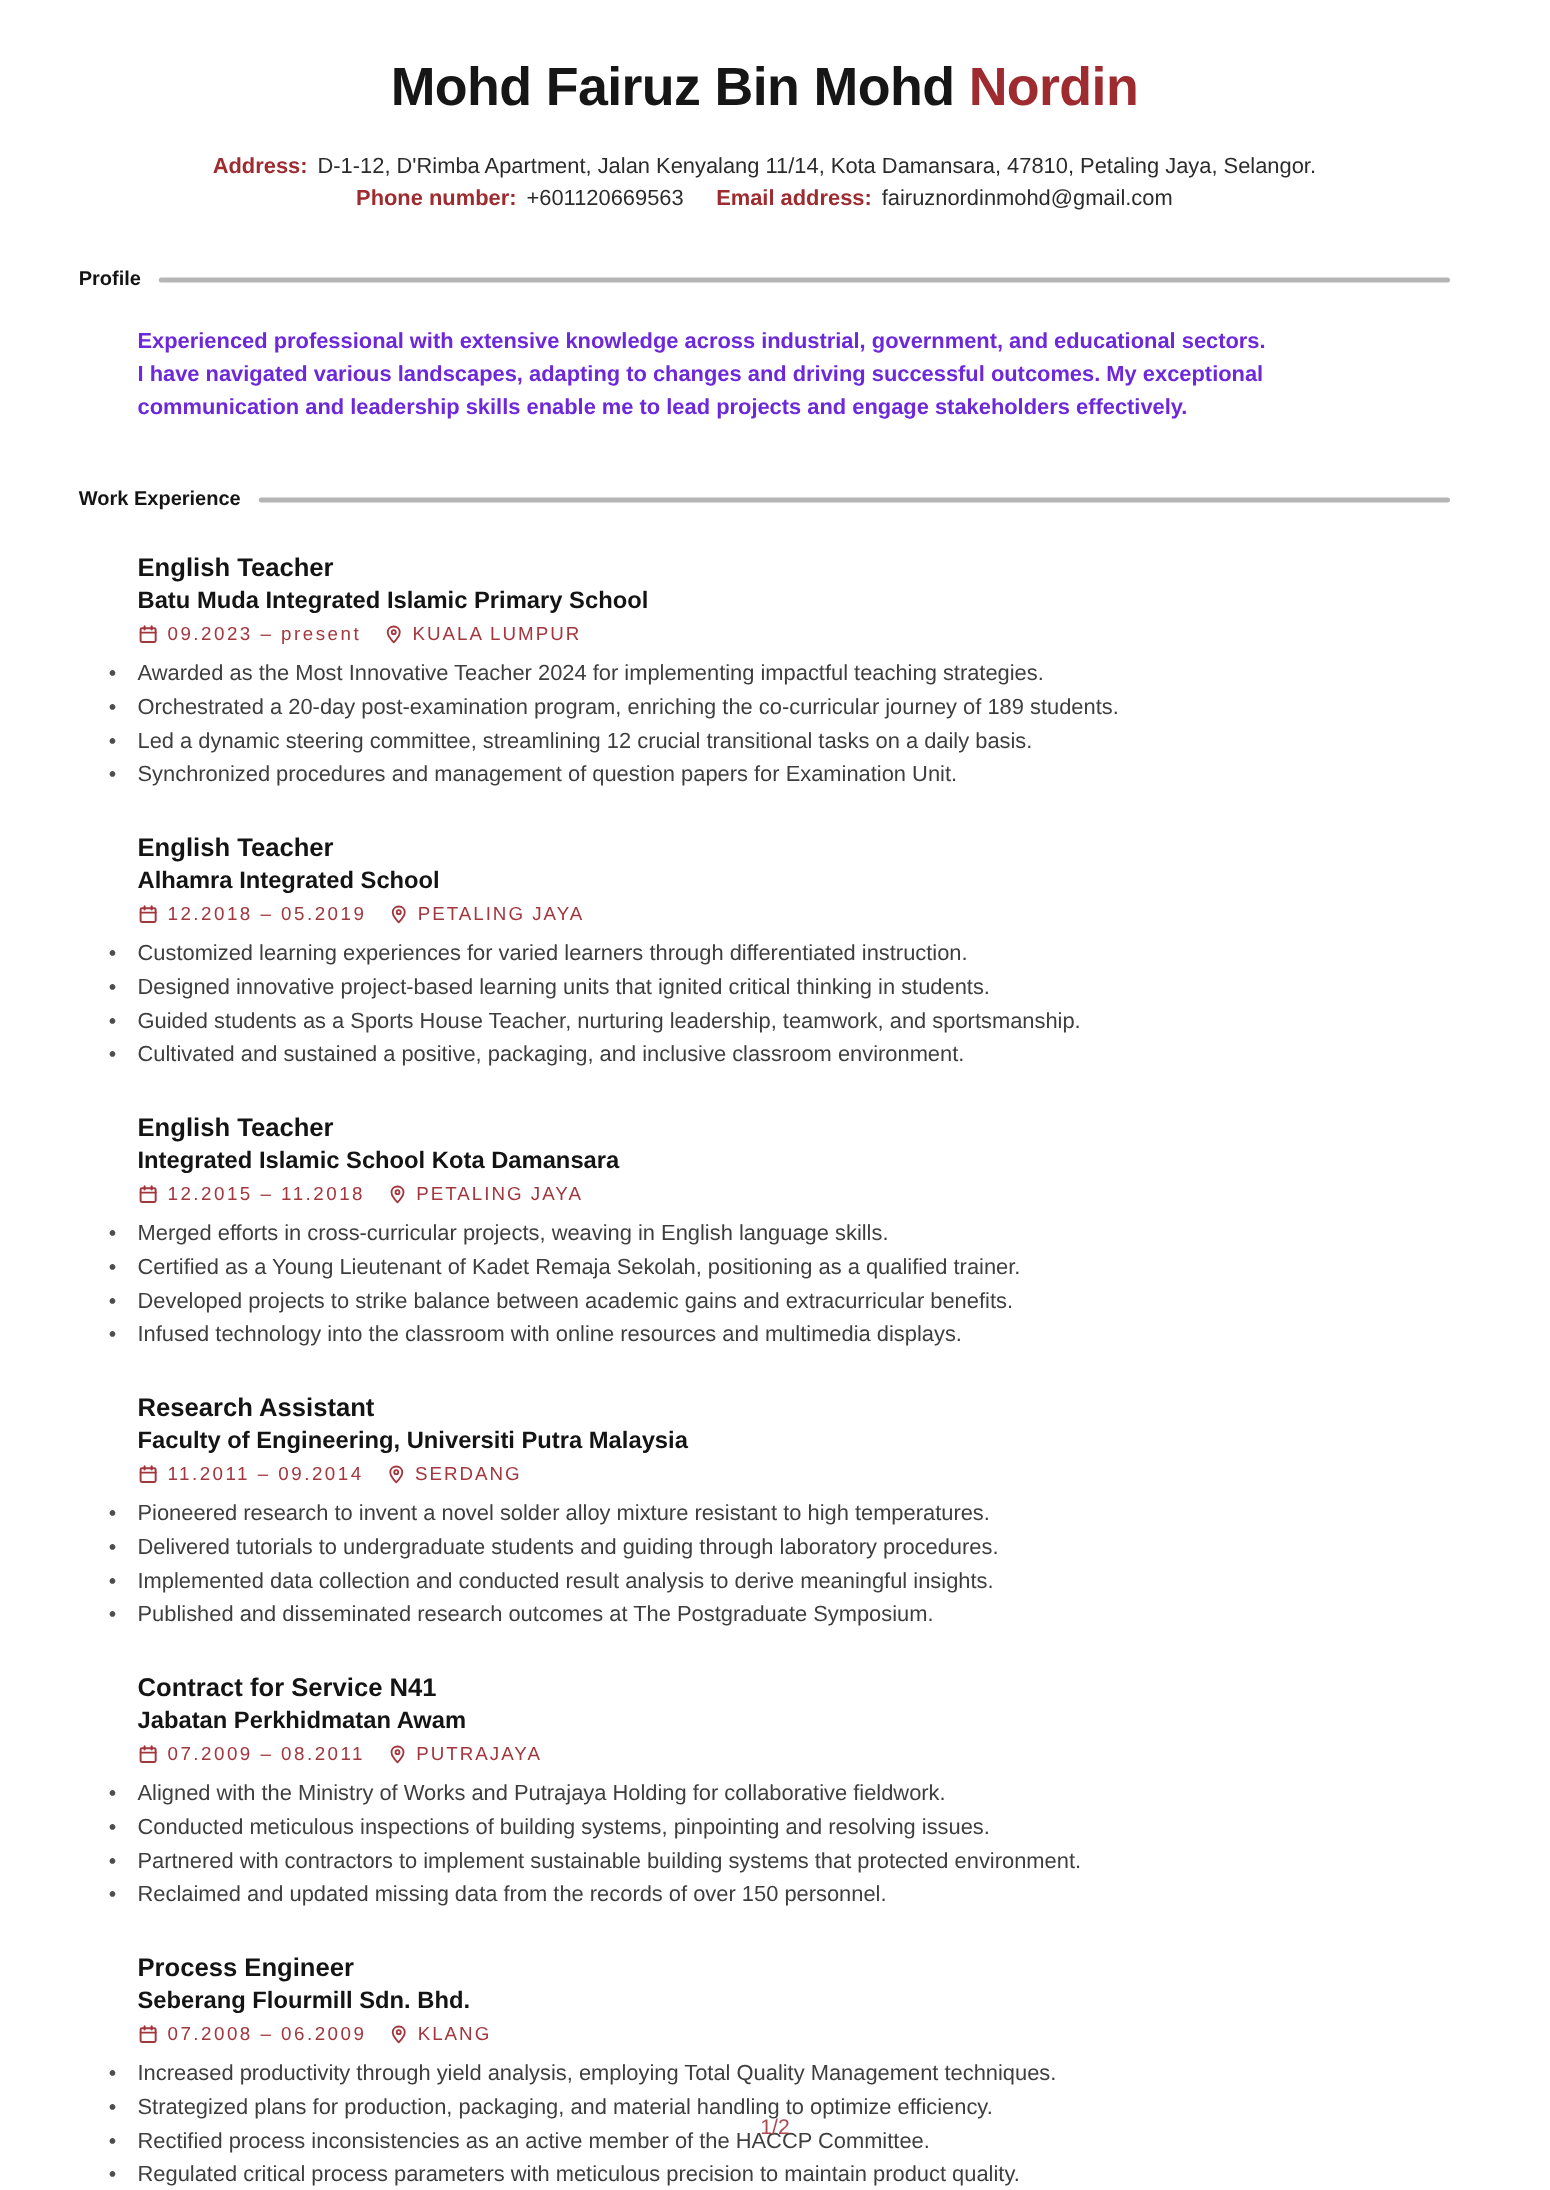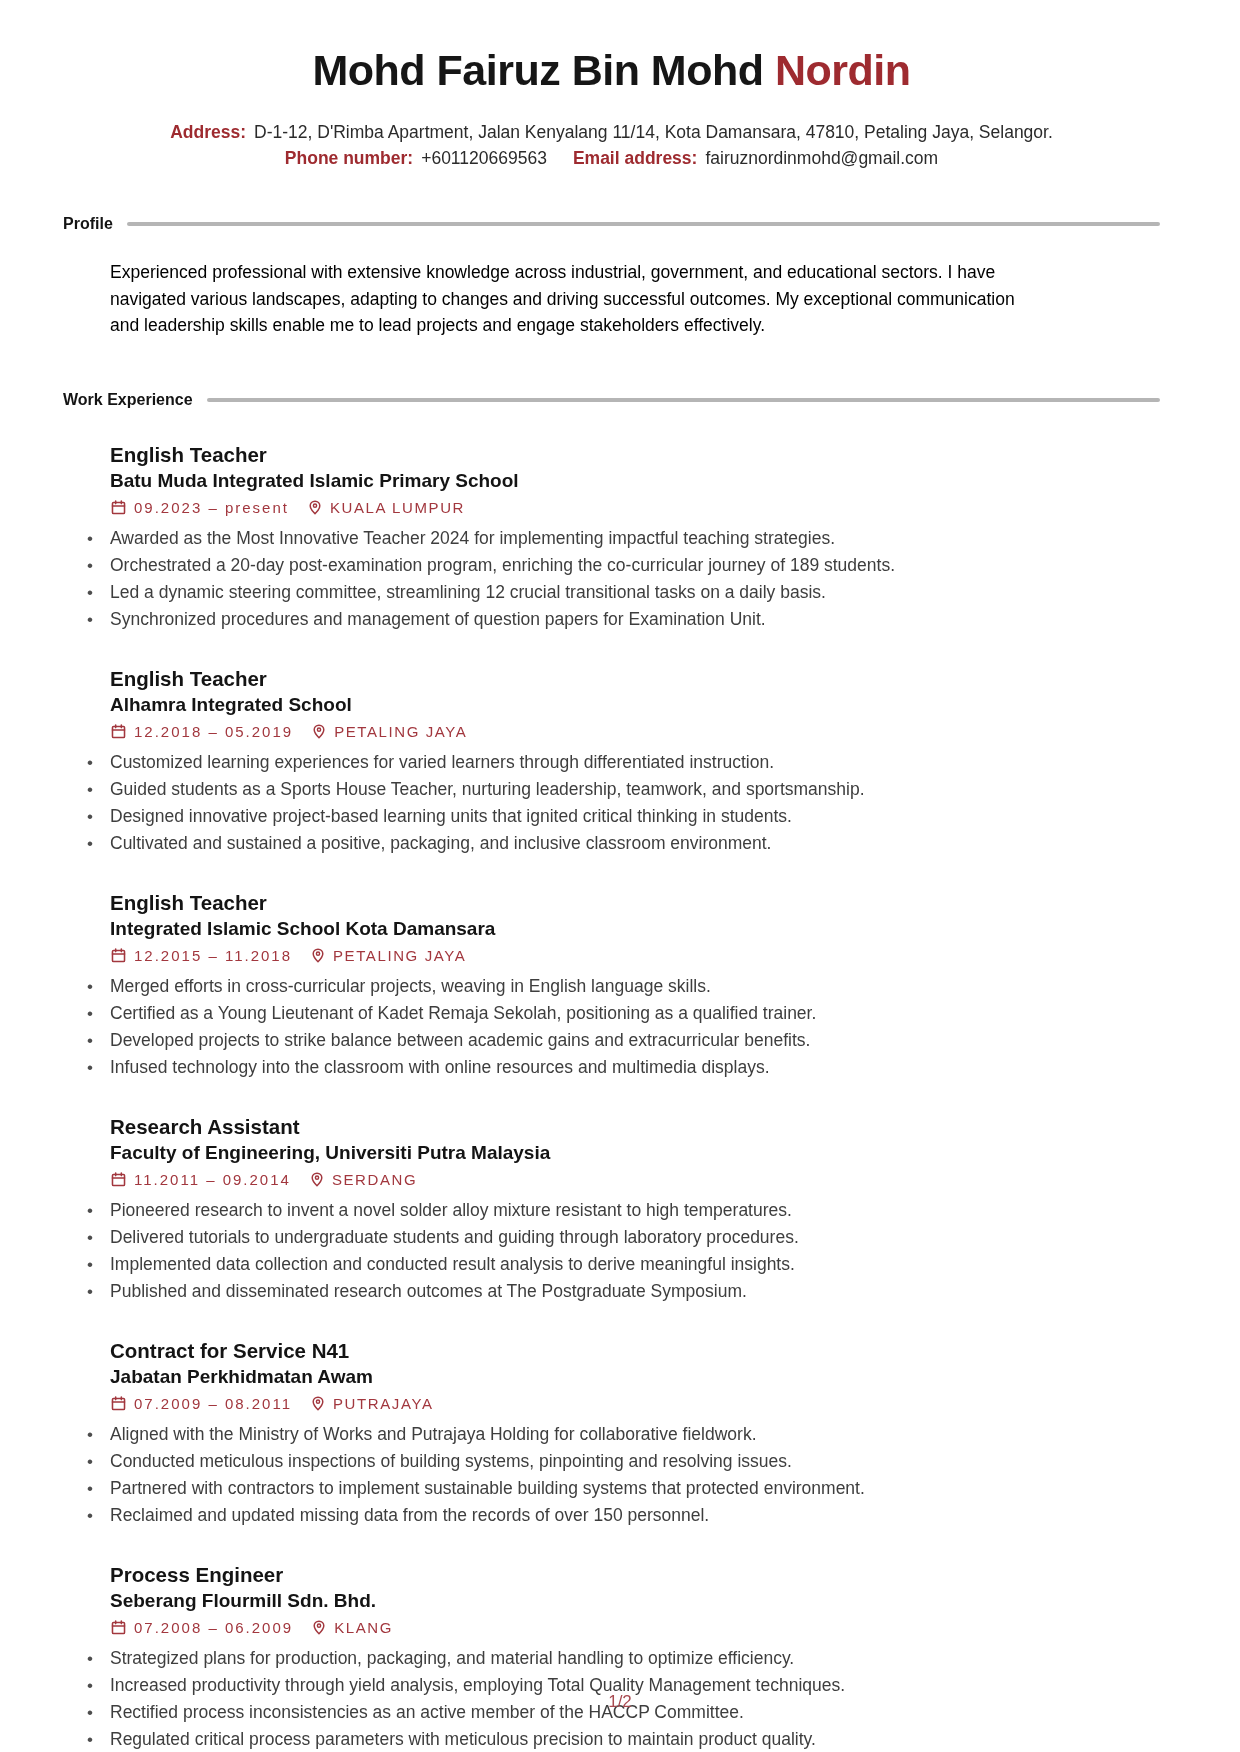--- a/index.html
+++ b/index.html
@@ -32,21 +32,21 @@
     font-size:16px; font-weight:800; color:#141414; white-space:nowrap;
   }
   .section-rule {
     flex:1; height:4px; background:#b5b5b5; margin-left:14px; border-radius:2px;
   }
 
   
   .profile-text {
     margin:26px 0 0 47px;
     max-width:905px;
-    font-size:17.5px; line-height:26.5px; color:#000000;
+    font-size:17.5px; line-height:26.5px; color:#6d28d9;font-weight:bold;
   }
 
   
   .work-section { margin-top:52px; }
   .jobs { margin-top:2px; }
   .job { margin-top:33px; padding-left:47px; }
   .job-title { font-size:20.5px; line-height:25px; font-weight:800; color:#141414; }
   .job-company { font-size:19px; line-height:25px; font-weight:800; color:#141414; margin-top:1px; }
   .job-meta {
     margin-top:6px; display:flex; align-items:flex-start;
@@ -145,22 +145,22 @@
       <span class="icon">
         <svg width="16" height="17" viewBox="0 0 24 24" fill="none" stroke="currentColor" stroke-width="2.2" stroke-linecap="round" stroke-linejoin="round">
           <path d="M12 2.5c-4.2 0-7.2 3.1-7.2 7 0 4.9 7.2 12 7.2 12s7.2-7.1 7.2-12c0-3.9-3-7-7.2-7z"></path>
           <circle cx="12" cy="9.3" r="2.4"></circle>
         </svg>
       </span>
       <span class="job-location">PETALING JAYA</span>
     </div>
     <ul class="job-bullets">
             <li>Customized learning experiences for varied learners through differentiated instruction.</li>
+            <li>Designed innovative project-based learning units that ignited critical thinking in students.</li>
             <li>Guided students as a Sports House Teacher, nurturing leadership, teamwork, and sportsmanship.</li>
-            <li>Designed innovative project-based learning units that ignited critical thinking in students.</li>
             <li>Cultivated and sustained a positive, packaging, and inclusive classroom environment.</li>
           </ul>
   </div>
 
   <div class="job">
     <div class="job-title">English Teacher</div>
     <div class="job-company">Integrated Islamic School Kota Damansara</div>
     <div class="job-meta">
       <span class="icon">
         <svg width="17" height="17" viewBox="0 0 24 24" fill="none" stroke="currentColor" stroke-width="2.2" stroke-linecap="round">
@@ -260,22 +260,22 @@
       <span class="job-dates">07.2008 – 06.2009</span>
       <span class="icon">
         <svg width="16" height="17" viewBox="0 0 24 24" fill="none" stroke="currentColor" stroke-width="2.2" stroke-linecap="round" stroke-linejoin="round">
           <path d="M12 2.5c-4.2 0-7.2 3.1-7.2 7 0 4.9 7.2 12 7.2 12s7.2-7.1 7.2-12c0-3.9-3-7-7.2-7z"></path>
           <circle cx="12" cy="9.3" r="2.4"></circle>
         </svg>
       </span>
       <span class="job-location">KLANG</span>
     </div>
     <ul class="job-bullets">
+            <li>Increased productivity through yield analysis, employing Total Quality Management techniques.</li>
             <li>Strategized plans for production, packaging, and material handling to optimize efficiency.</li>
-            <li>Increased productivity through yield analysis, employing Total Quality Management techniques.</li>
             <li>Rectified process inconsistencies as an active member of the HACCP Committee.</li>
             <li>Regulated critical process parameters with meticulous precision to maintain product quality.</li>
           </ul>
   </div>
 </div>
   </div>
 
   <div class="footer">1/2</div>
 </div>
 

